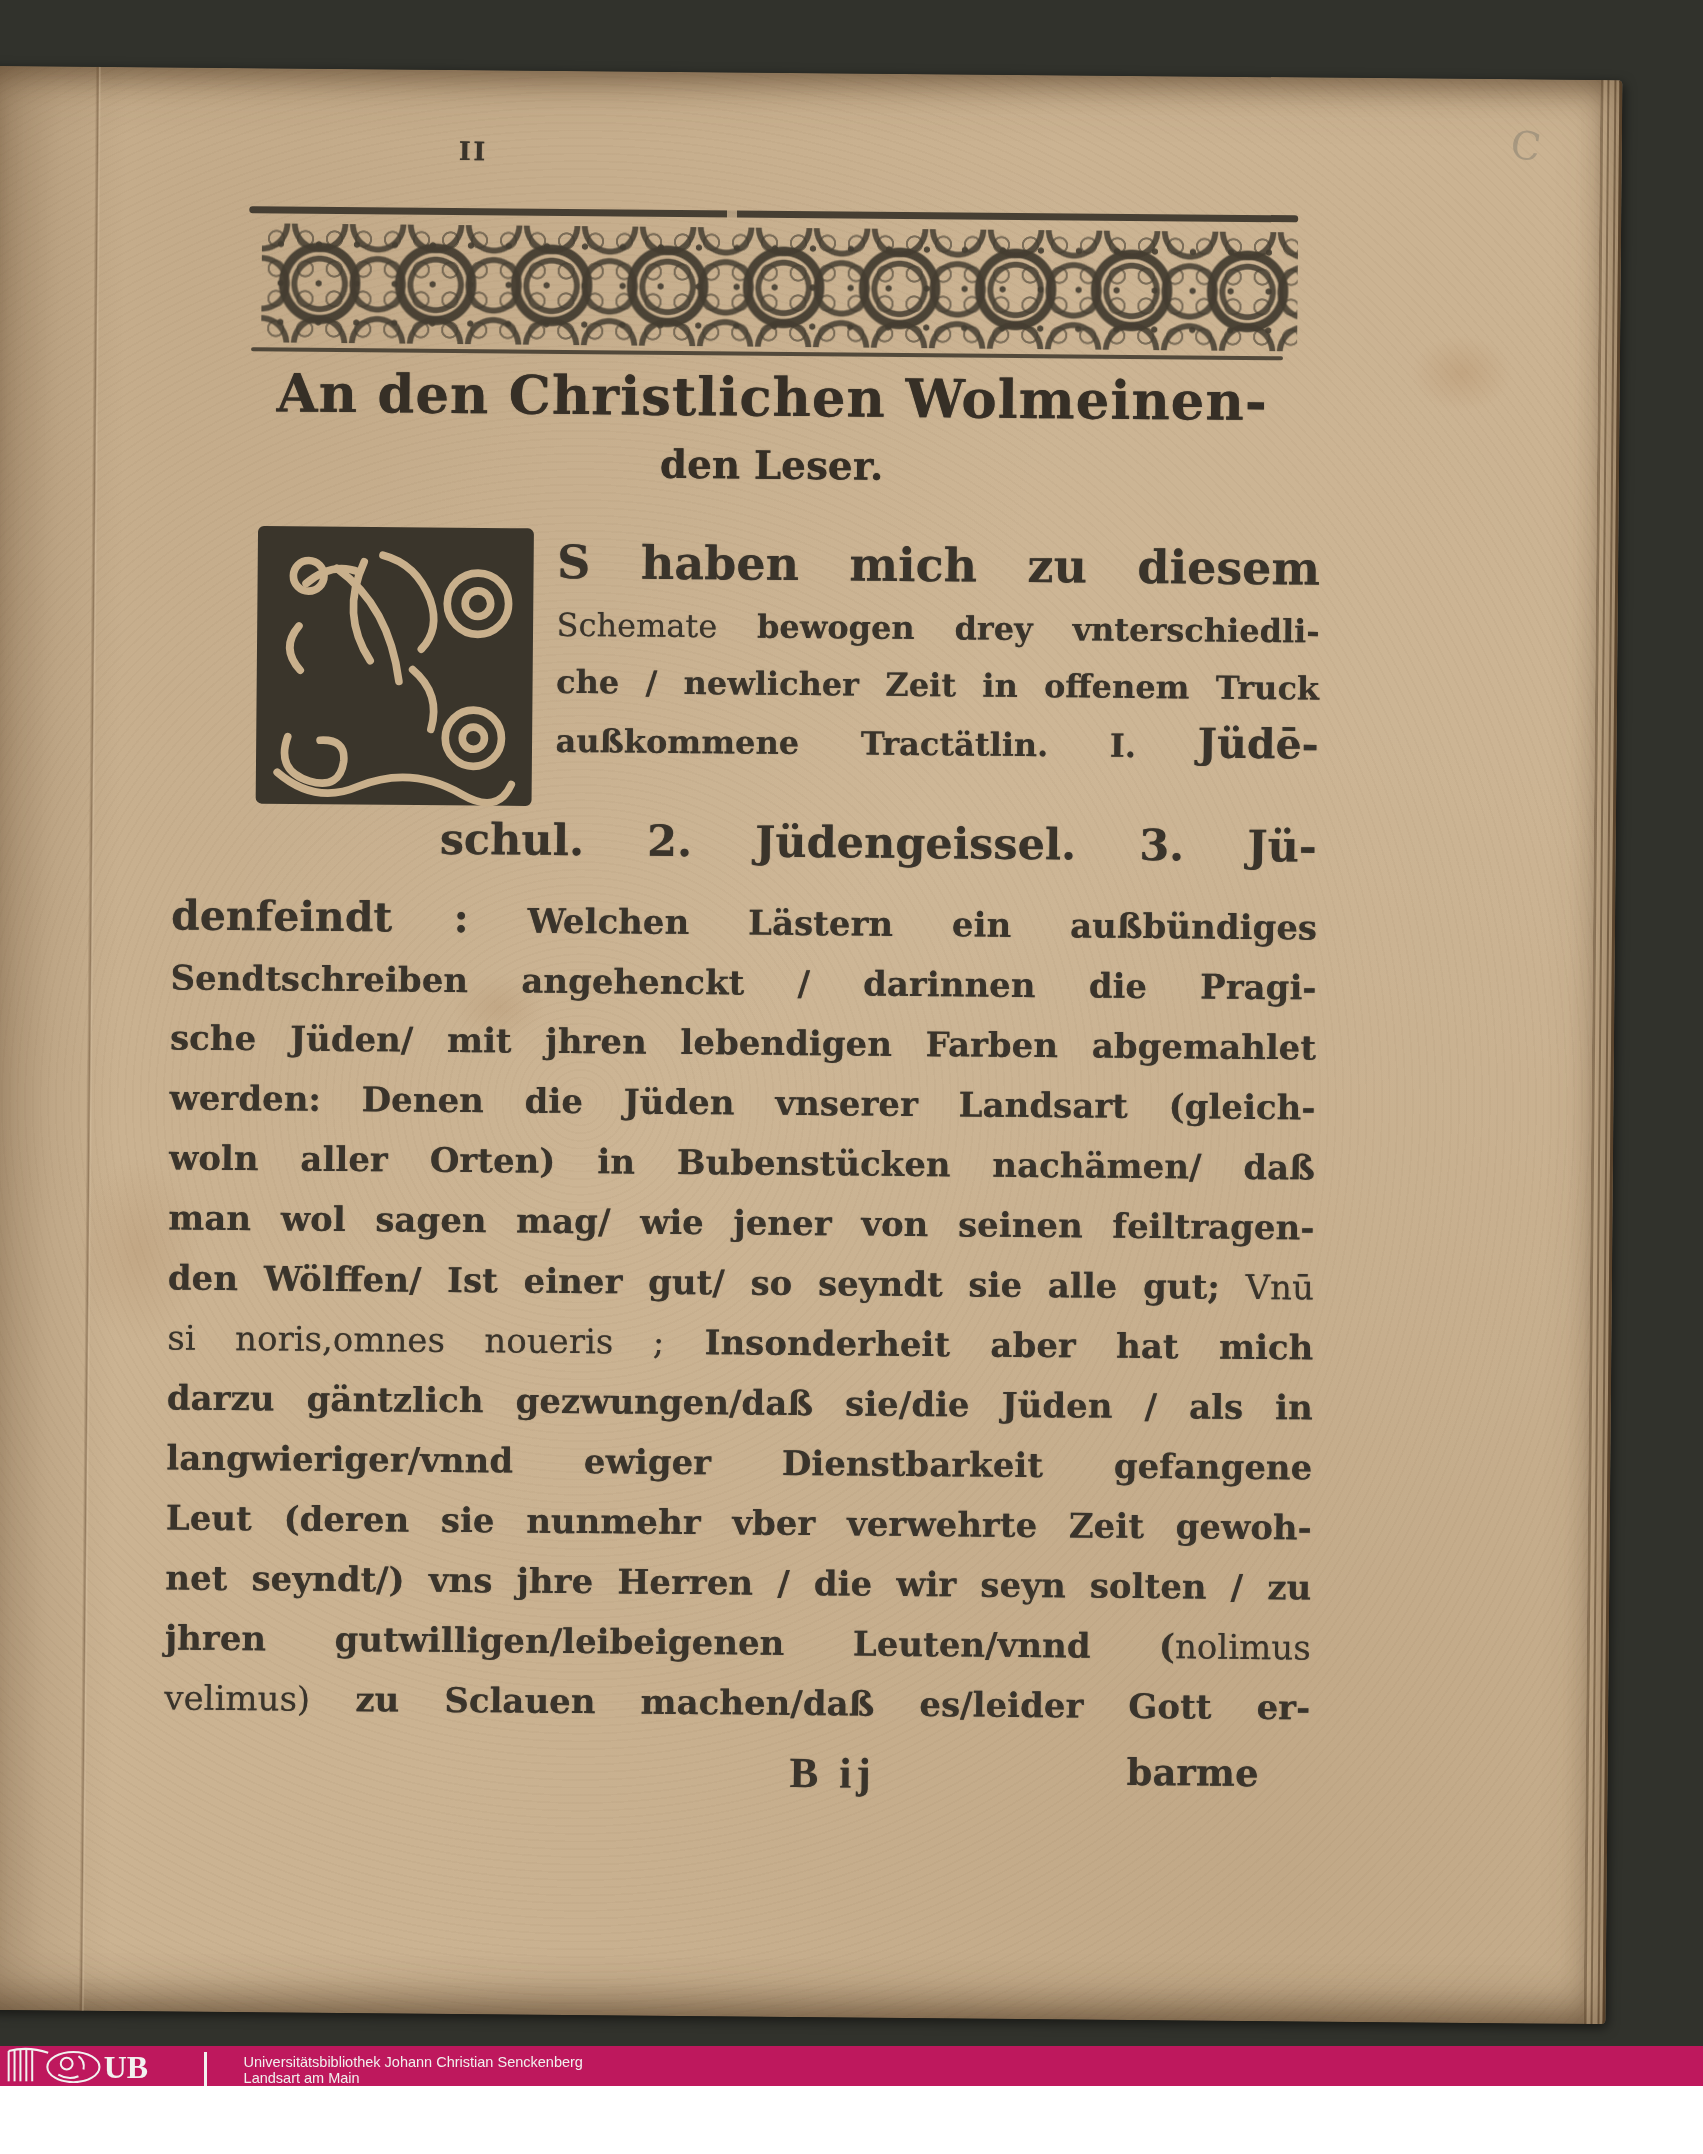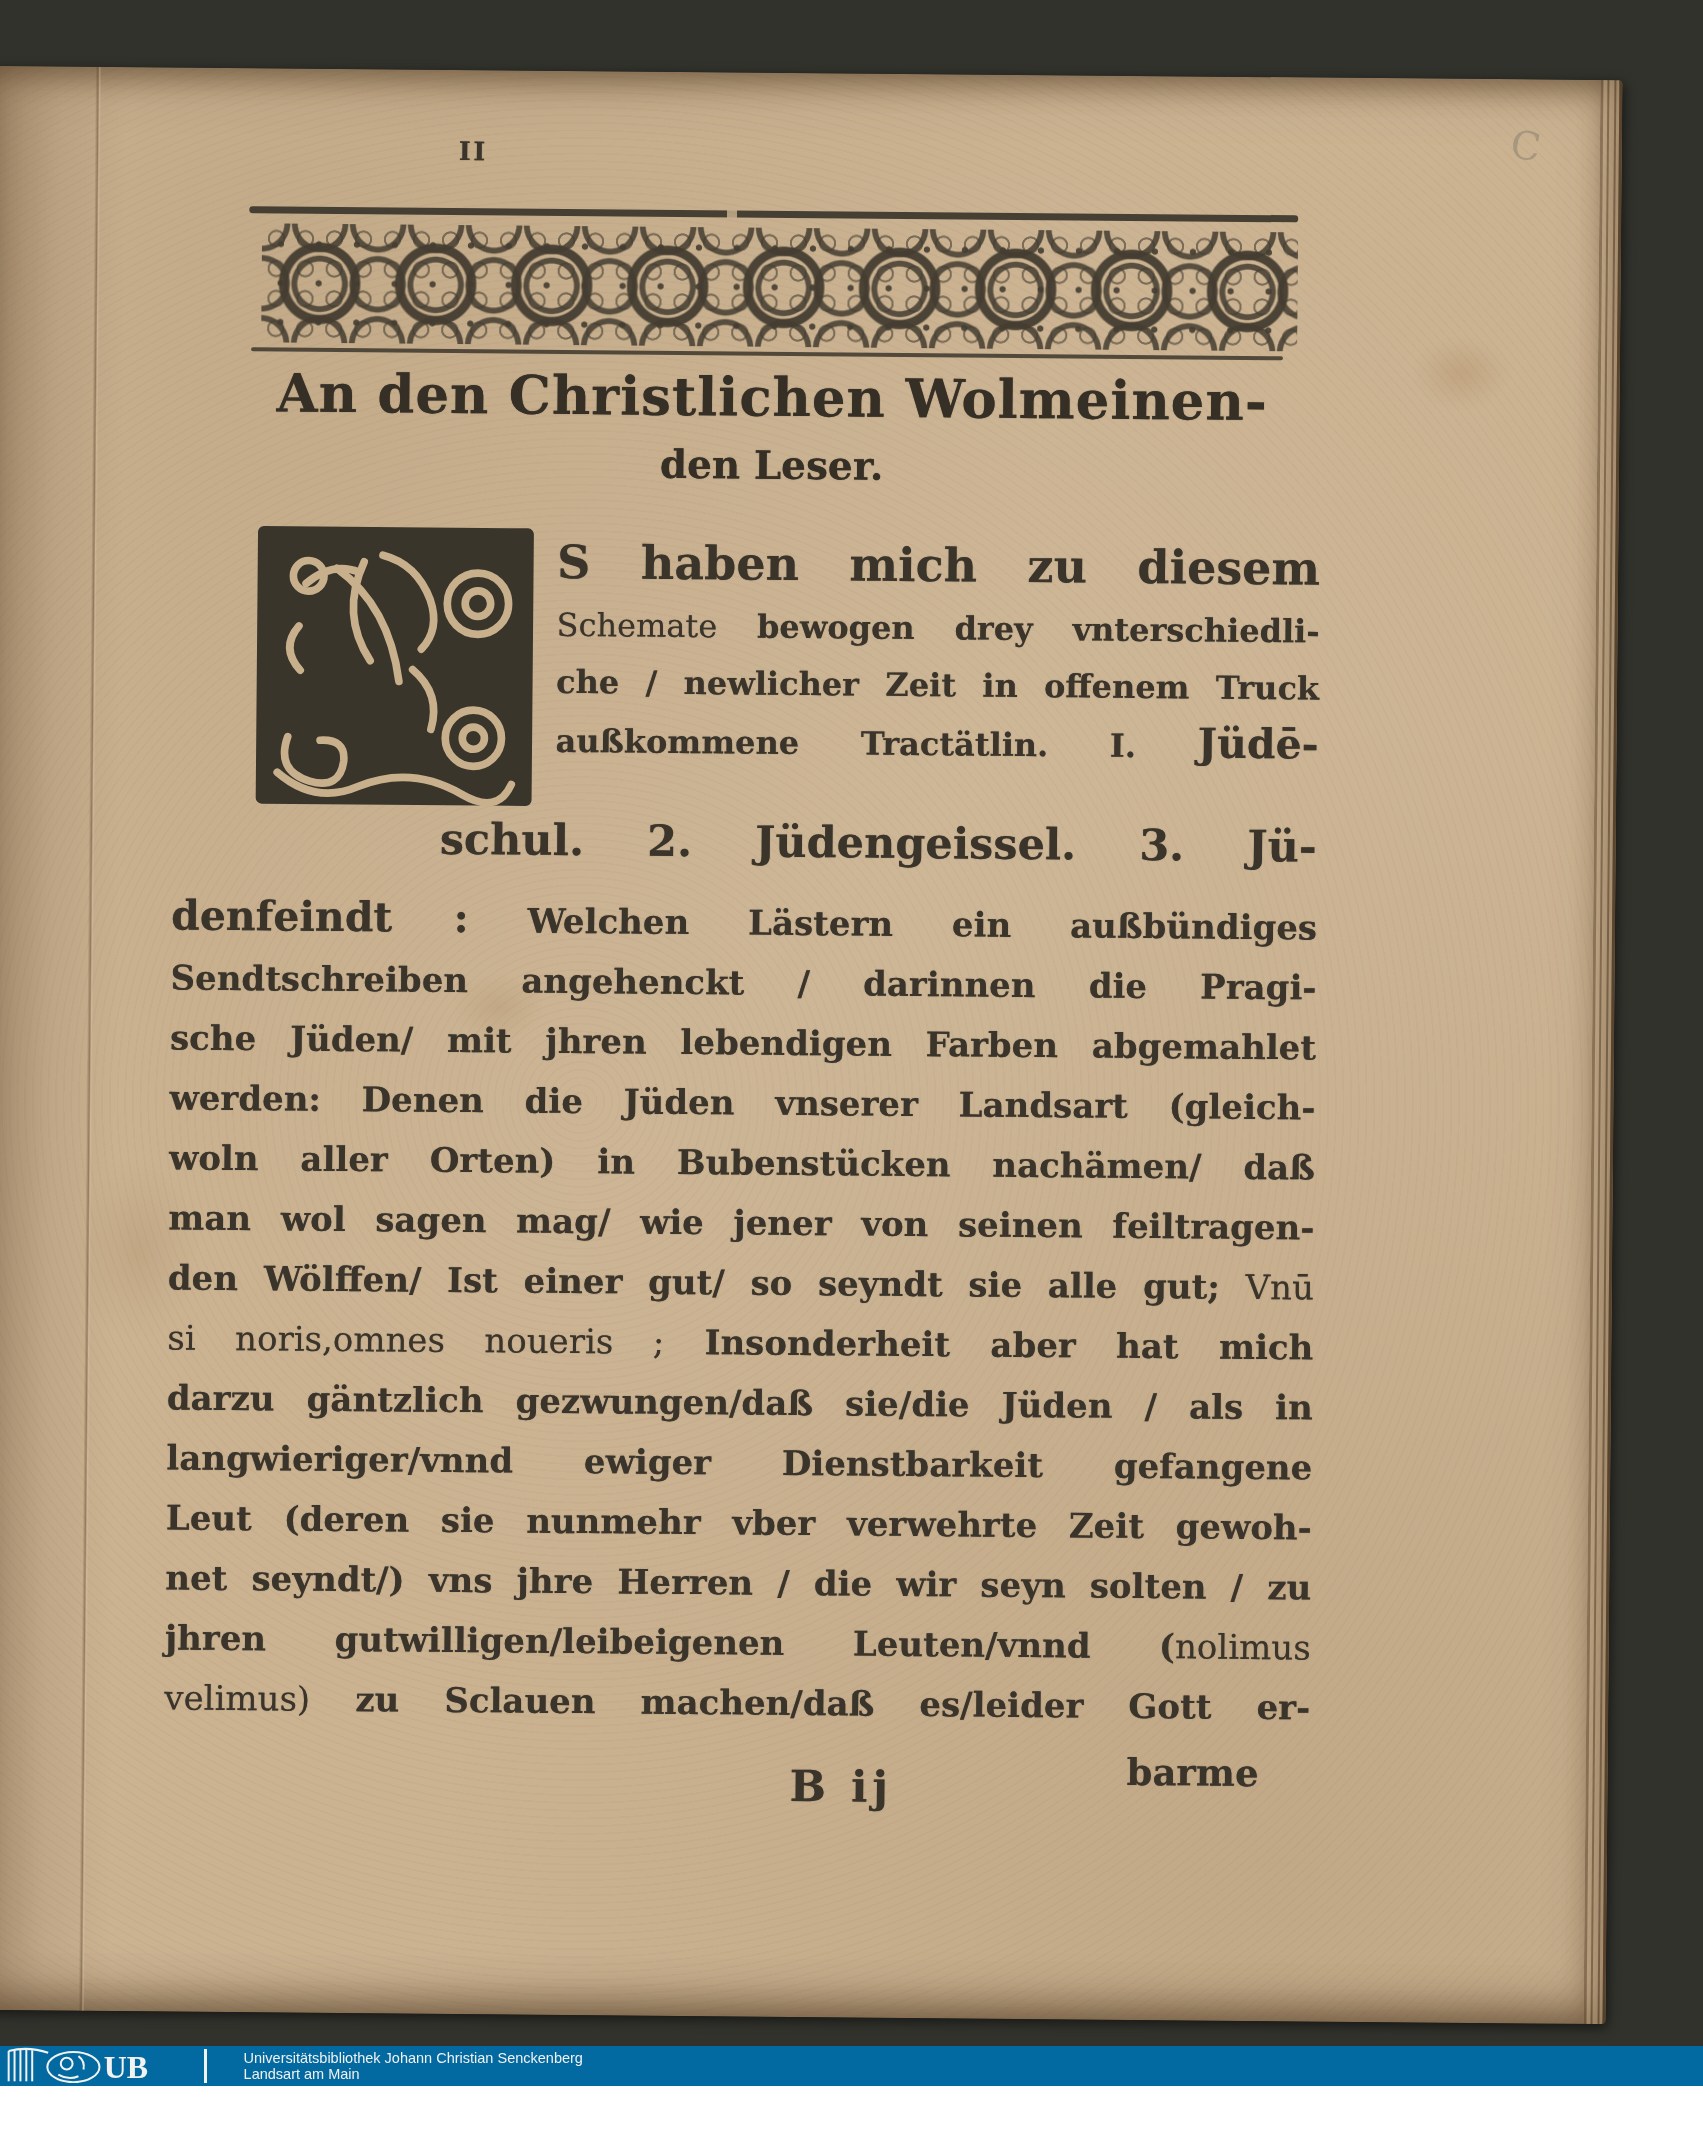--- a/index.html
+++ b/index.html
@@ -111,29 +111,29 @@
   .intro-lines .il4 { font-size:32px; line-height:56px; }
   .intro-lines .il4 .big { font-size:41px; }
   .line5 { position:absolute; left:464px; top:738px; width:877px;
     font-size:43px; line-height:63px; }
 
   .body-block { position:absolute; left:196px; top:818px; width:1146px; }
   .body-block .bl { font-size:34px; line-height:60px; }
   .body-block .bl .big { font-size:41px; }
 
   .sig-line { position:absolute; left:196px; top:1671px; width:1146px; height:60px; }
-  .sig-mark { position:absolute; left:626px; top:17px; font-size:43px; font-weight:700;
-    color:#3a342b; text-shadow:0 0 0.9px rgba(58,52,43,.65); letter-spacing:5.1px; }
+  .sig-mark { position:absolute; left:626px; top:4px; font-size:43px; font-weight:700;
+    color:#3a342b; text-shadow:0 0 0.9px rgba(58,52,43,.65); letter-spacing:5.1px;font-family:Liberation Serif, serif; }
   .catchword { position:absolute; right:51px; top:3.4px; font-size:37px; font-weight:700;
     color:#3a342b; text-shadow:0 0 0.9px rgba(58,52,43,.65); }
 
   
   .footer-bar {
     position:absolute; left:0; bottom:0; width:1704px; height:40px;
-    background:#0369a1; display:flex; align-items:center; z-index:10;
+    background:#be185d; display:flex; align-items:flex-end; z-index:10;
     font-family:"Liberation Sans", sans-serif;
   }
   .footer-logo { flex:0 0 auto; margin-left:2.6px; }
   .footer-sep { width:2.6px; height:34px; background:#f2f2f0; margin-left:3.4px; }
   .footer-text { margin-left:37px; color:#f1f1ef; font-size:14.5px; line-height:16px; }
 </style>
 </head>
 <body>
 
 <div class="stage">

